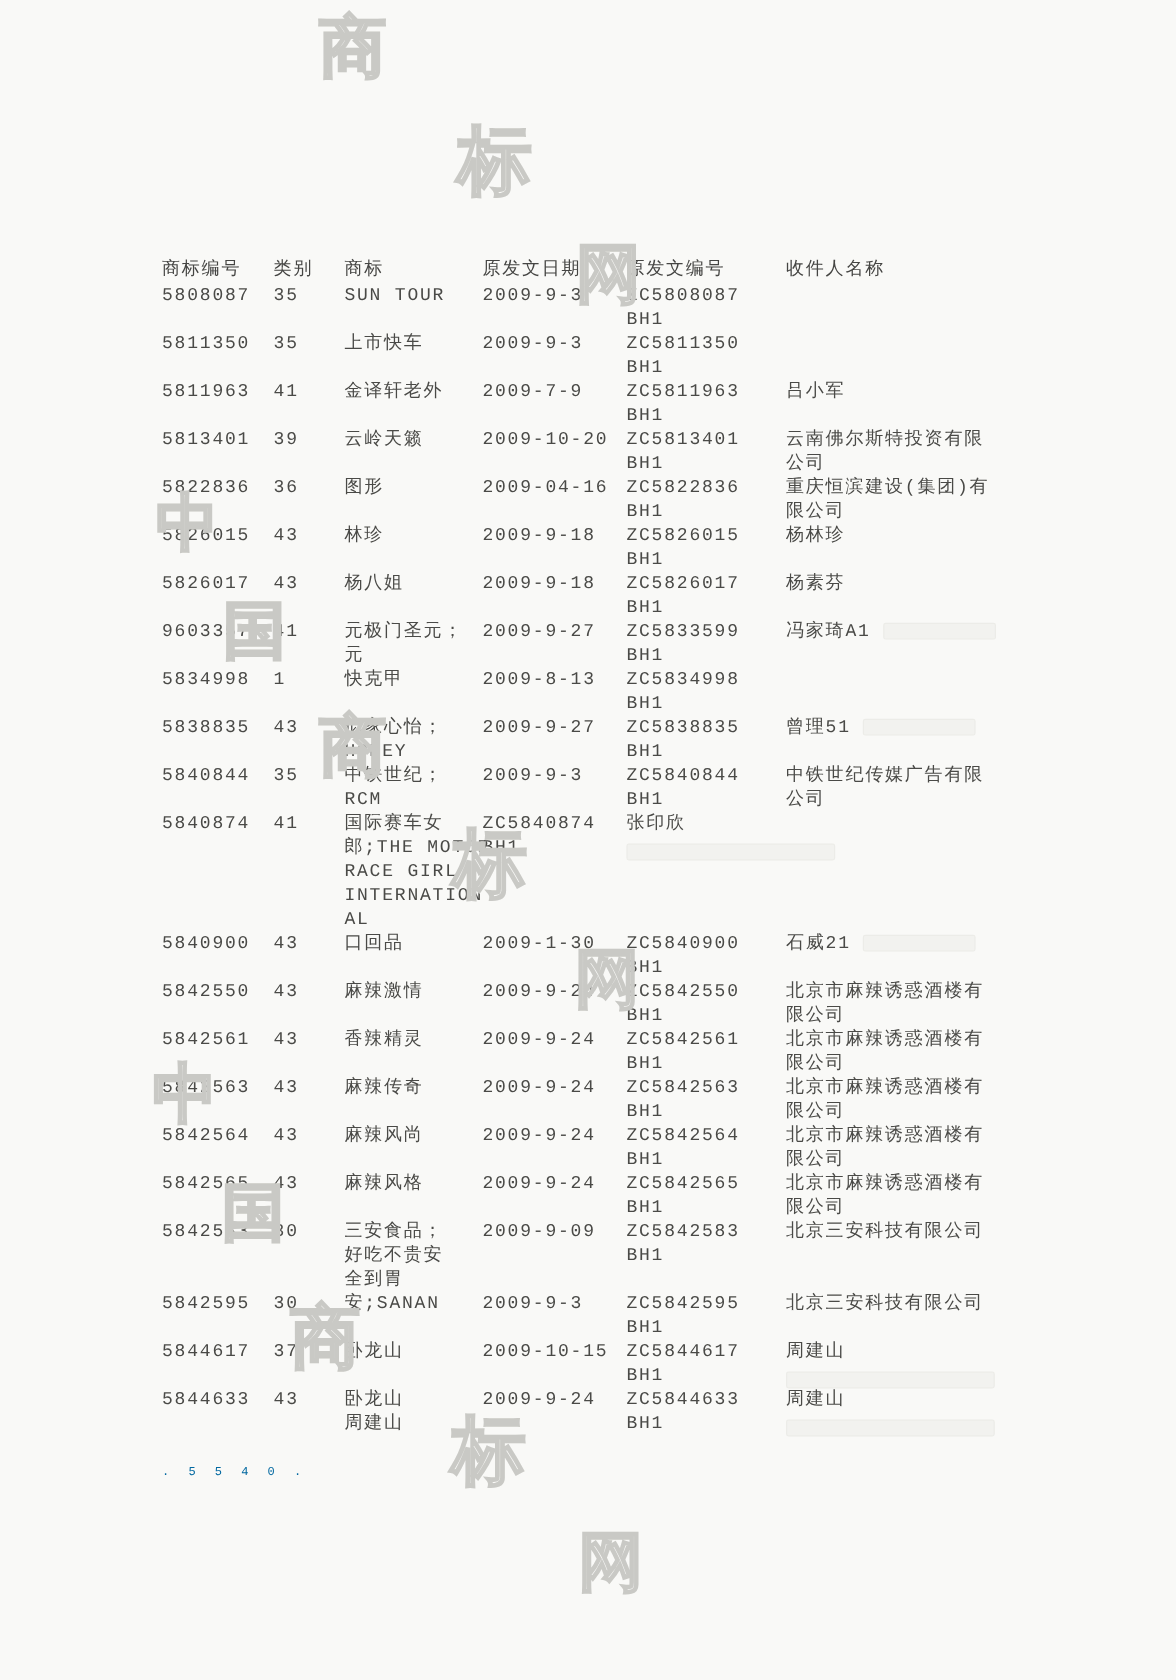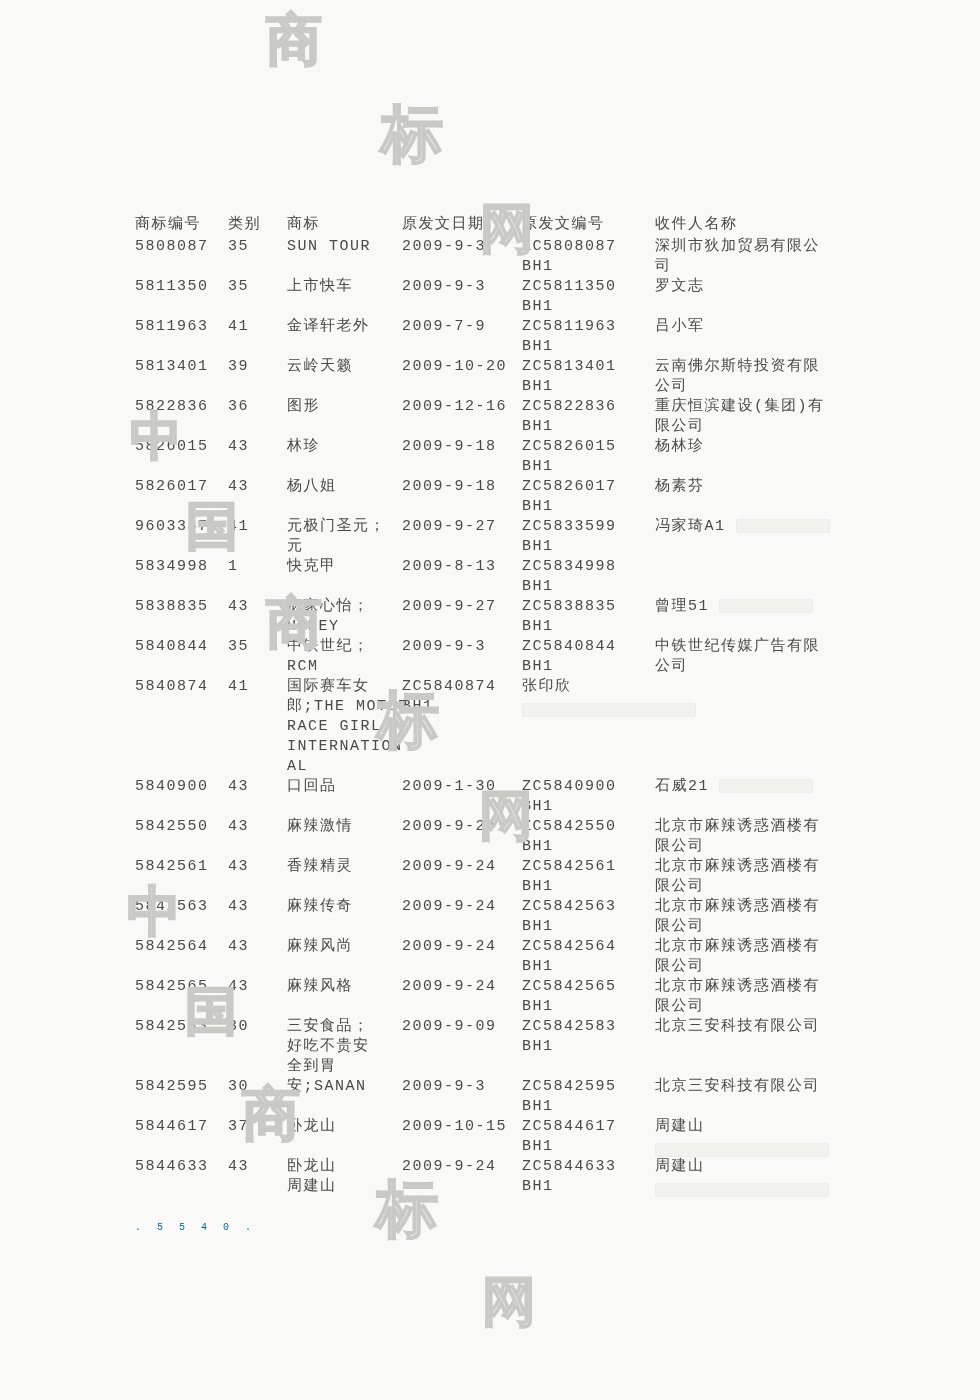--- a/index.html
+++ b/index.html
@@ -60,31 +60,28 @@
       <div class="cell">收件人名称</div>
     </div>
   <div id="rows">
       <div class="grid">
         <div class="cell"><span>5808087</span></div>
         <div class="cell"><span>35</span></div>
         <div class="cell"><span>SUN TOUR</span></div>
         <div class="cell"><span>2009-9-3</span></div>
         <div class="cell"><span>ZC5808087
 BH1</span></div>
-        <div class="cell"><span>深圳市狄加贸易有限公
-司</span></div>
       </div>
       <div class="grid">
         <div class="cell"><span>5811350</span></div>
         <div class="cell"><span>35</span></div>
         <div class="cell"><span>上市快车</span></div>
         <div class="cell"><span>2009-9-3</span></div>
         <div class="cell"><span>ZC5811350
 BH1</span></div>
-        <div class="cell"><span>罗文志</span></div>
       </div>
       <div class="grid">
         <div class="cell"><span>5811963</span></div>
         <div class="cell"><span>41</span></div>
         <div class="cell"><span>金译轩老外</span></div>
         <div class="cell"><span>2009-7-9</span></div>
         <div class="cell"><span>ZC5811963
 BH1</span></div>
         <div class="cell"><span>吕小军</span></div>
       </div>
@@ -95,21 +92,21 @@
         <div class="cell"><span>2009-10-20</span></div>
         <div class="cell"><span>ZC5813401
 BH1</span></div>
         <div class="cell"><span>云南佛尔斯特投资有限
 公司</span></div>
       </div>
       <div class="grid">
         <div class="cell"><span>5822836</span></div>
         <div class="cell"><span>36</span></div>
         <div class="cell"><span>图形</span></div>
-        <div class="cell"><span>2009-12-16</span></div>
+        <div class="cell"><span>2009-04-16</span></div>
         <div class="cell"><span>ZC5822836
 BH1</span></div>
         <div class="cell"><span>重庆恒滨建设(集团)有
 限公司</span></div>
       </div>
       <div class="grid">
         <div class="cell"><span>5826015</span></div>
         <div class="cell"><span>43</span></div>
         <div class="cell"><span>林珍</span></div>
         <div class="cell"><span>2009-9-18</span></div>

